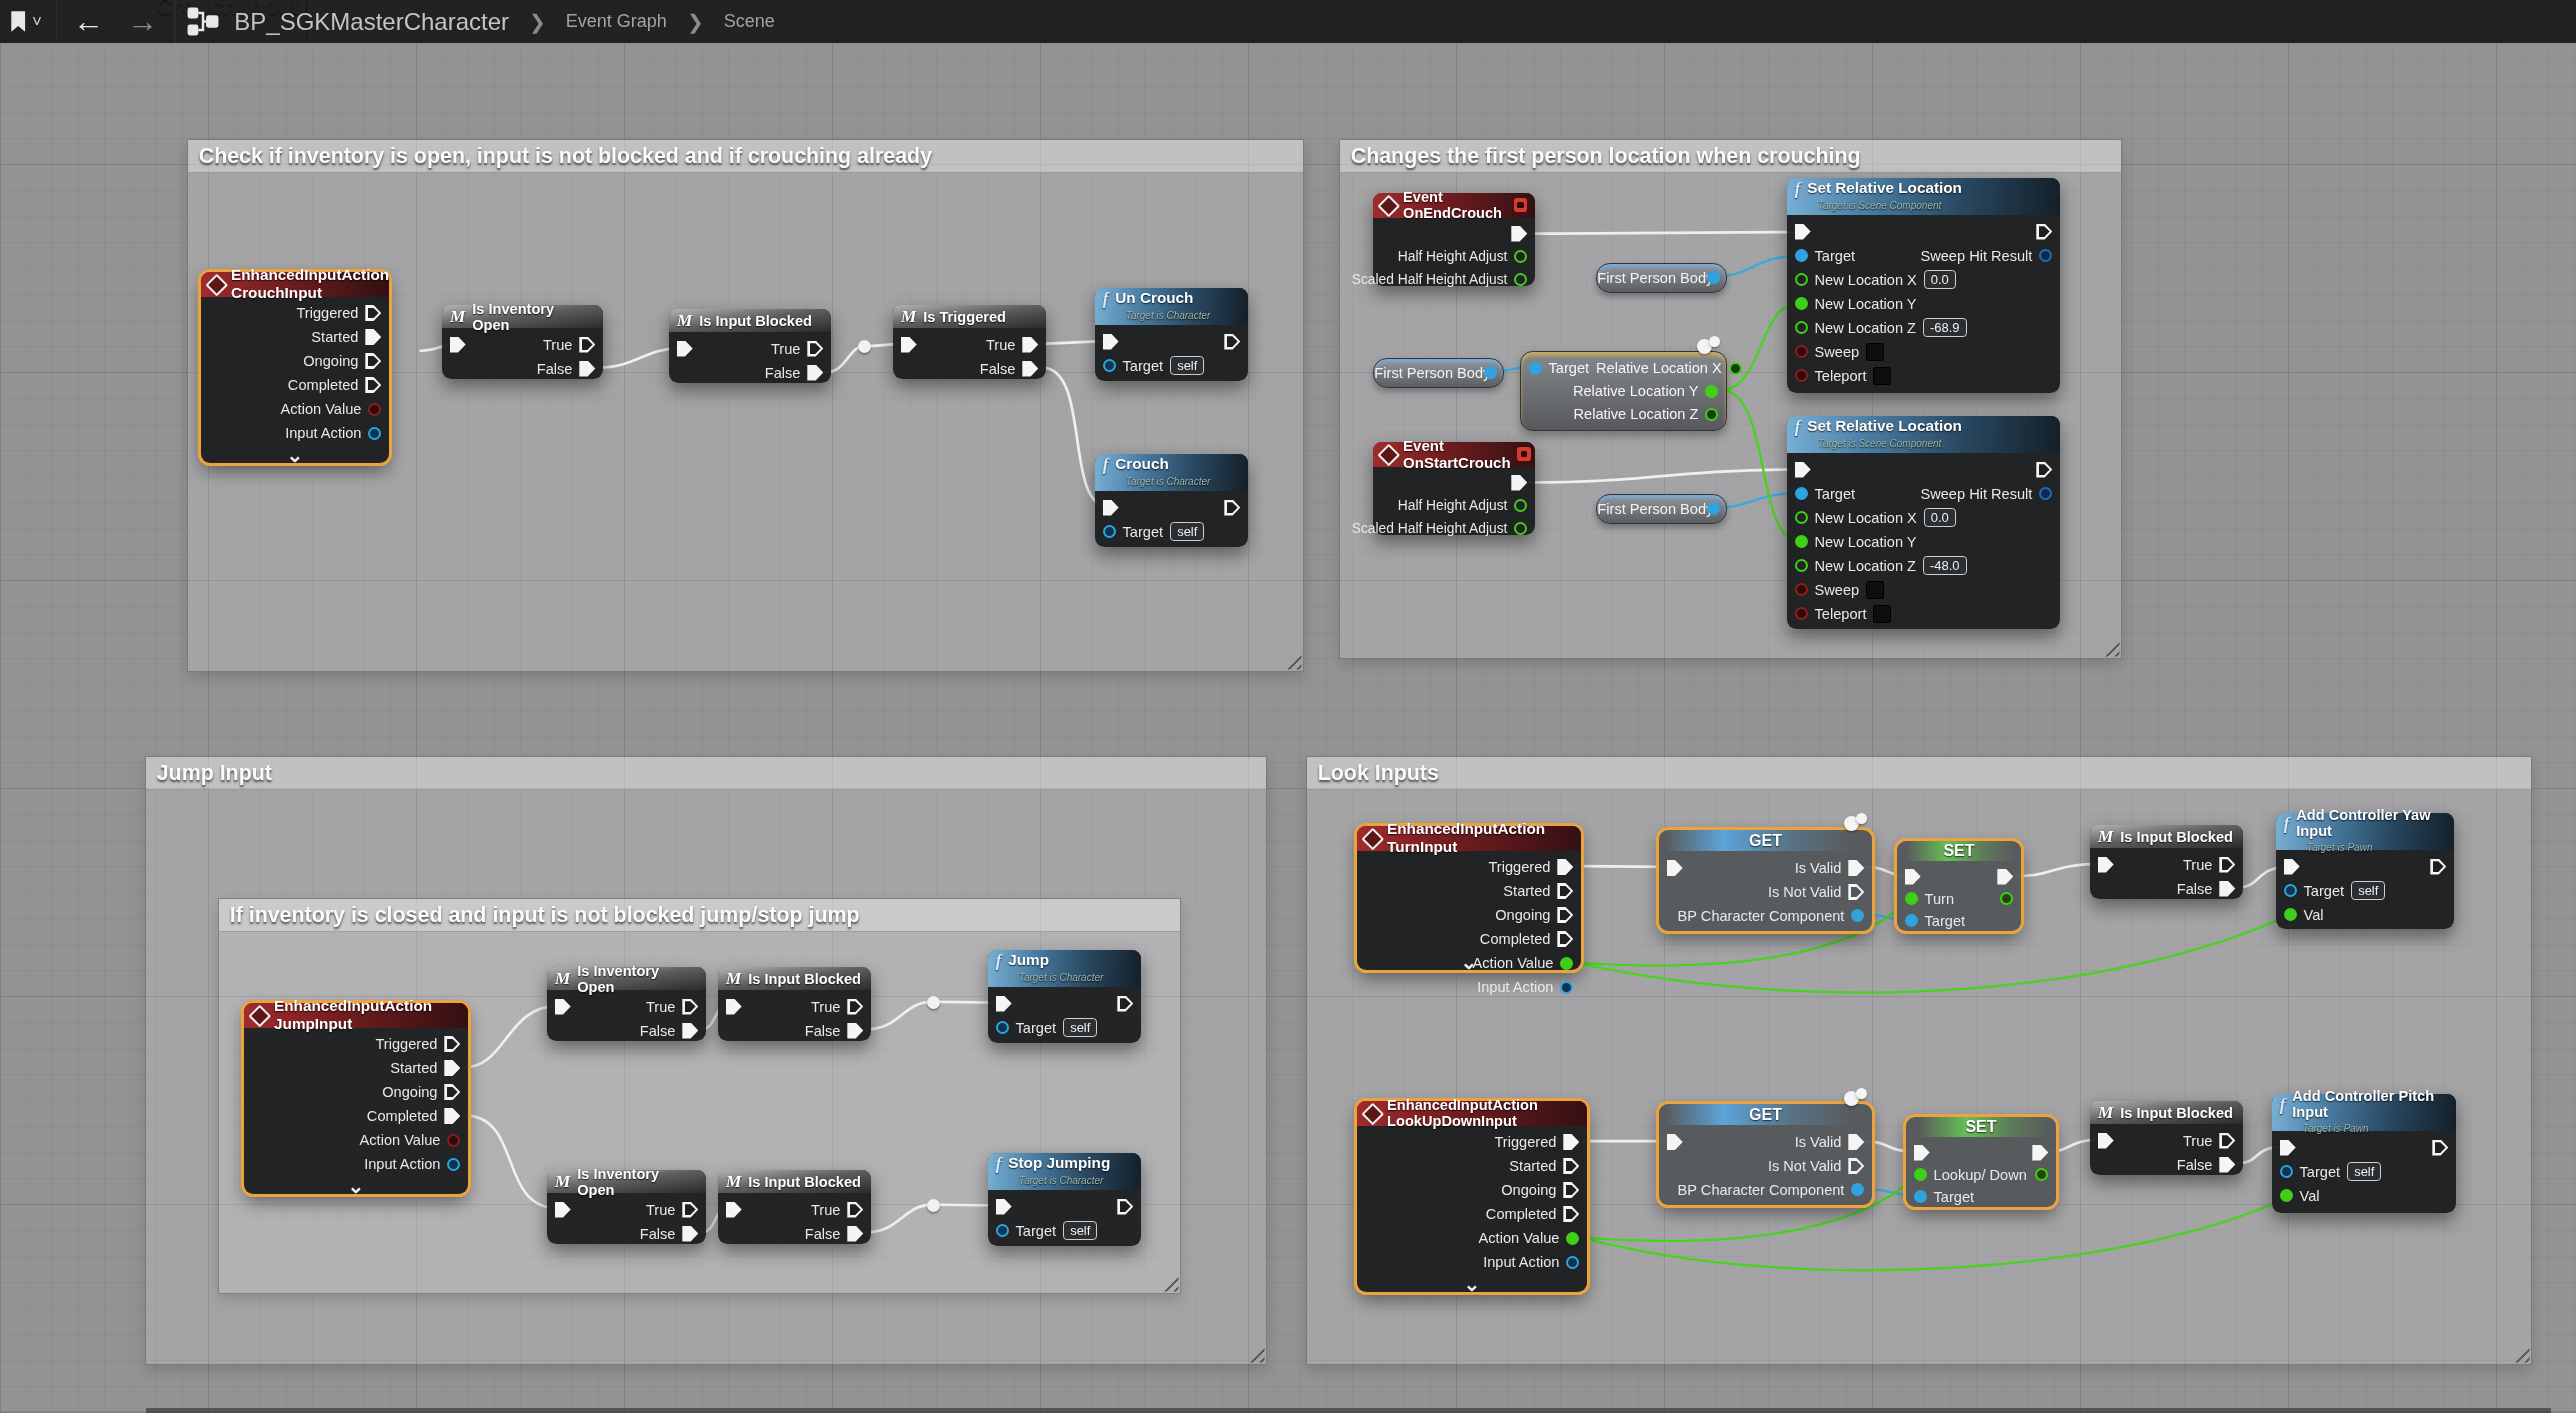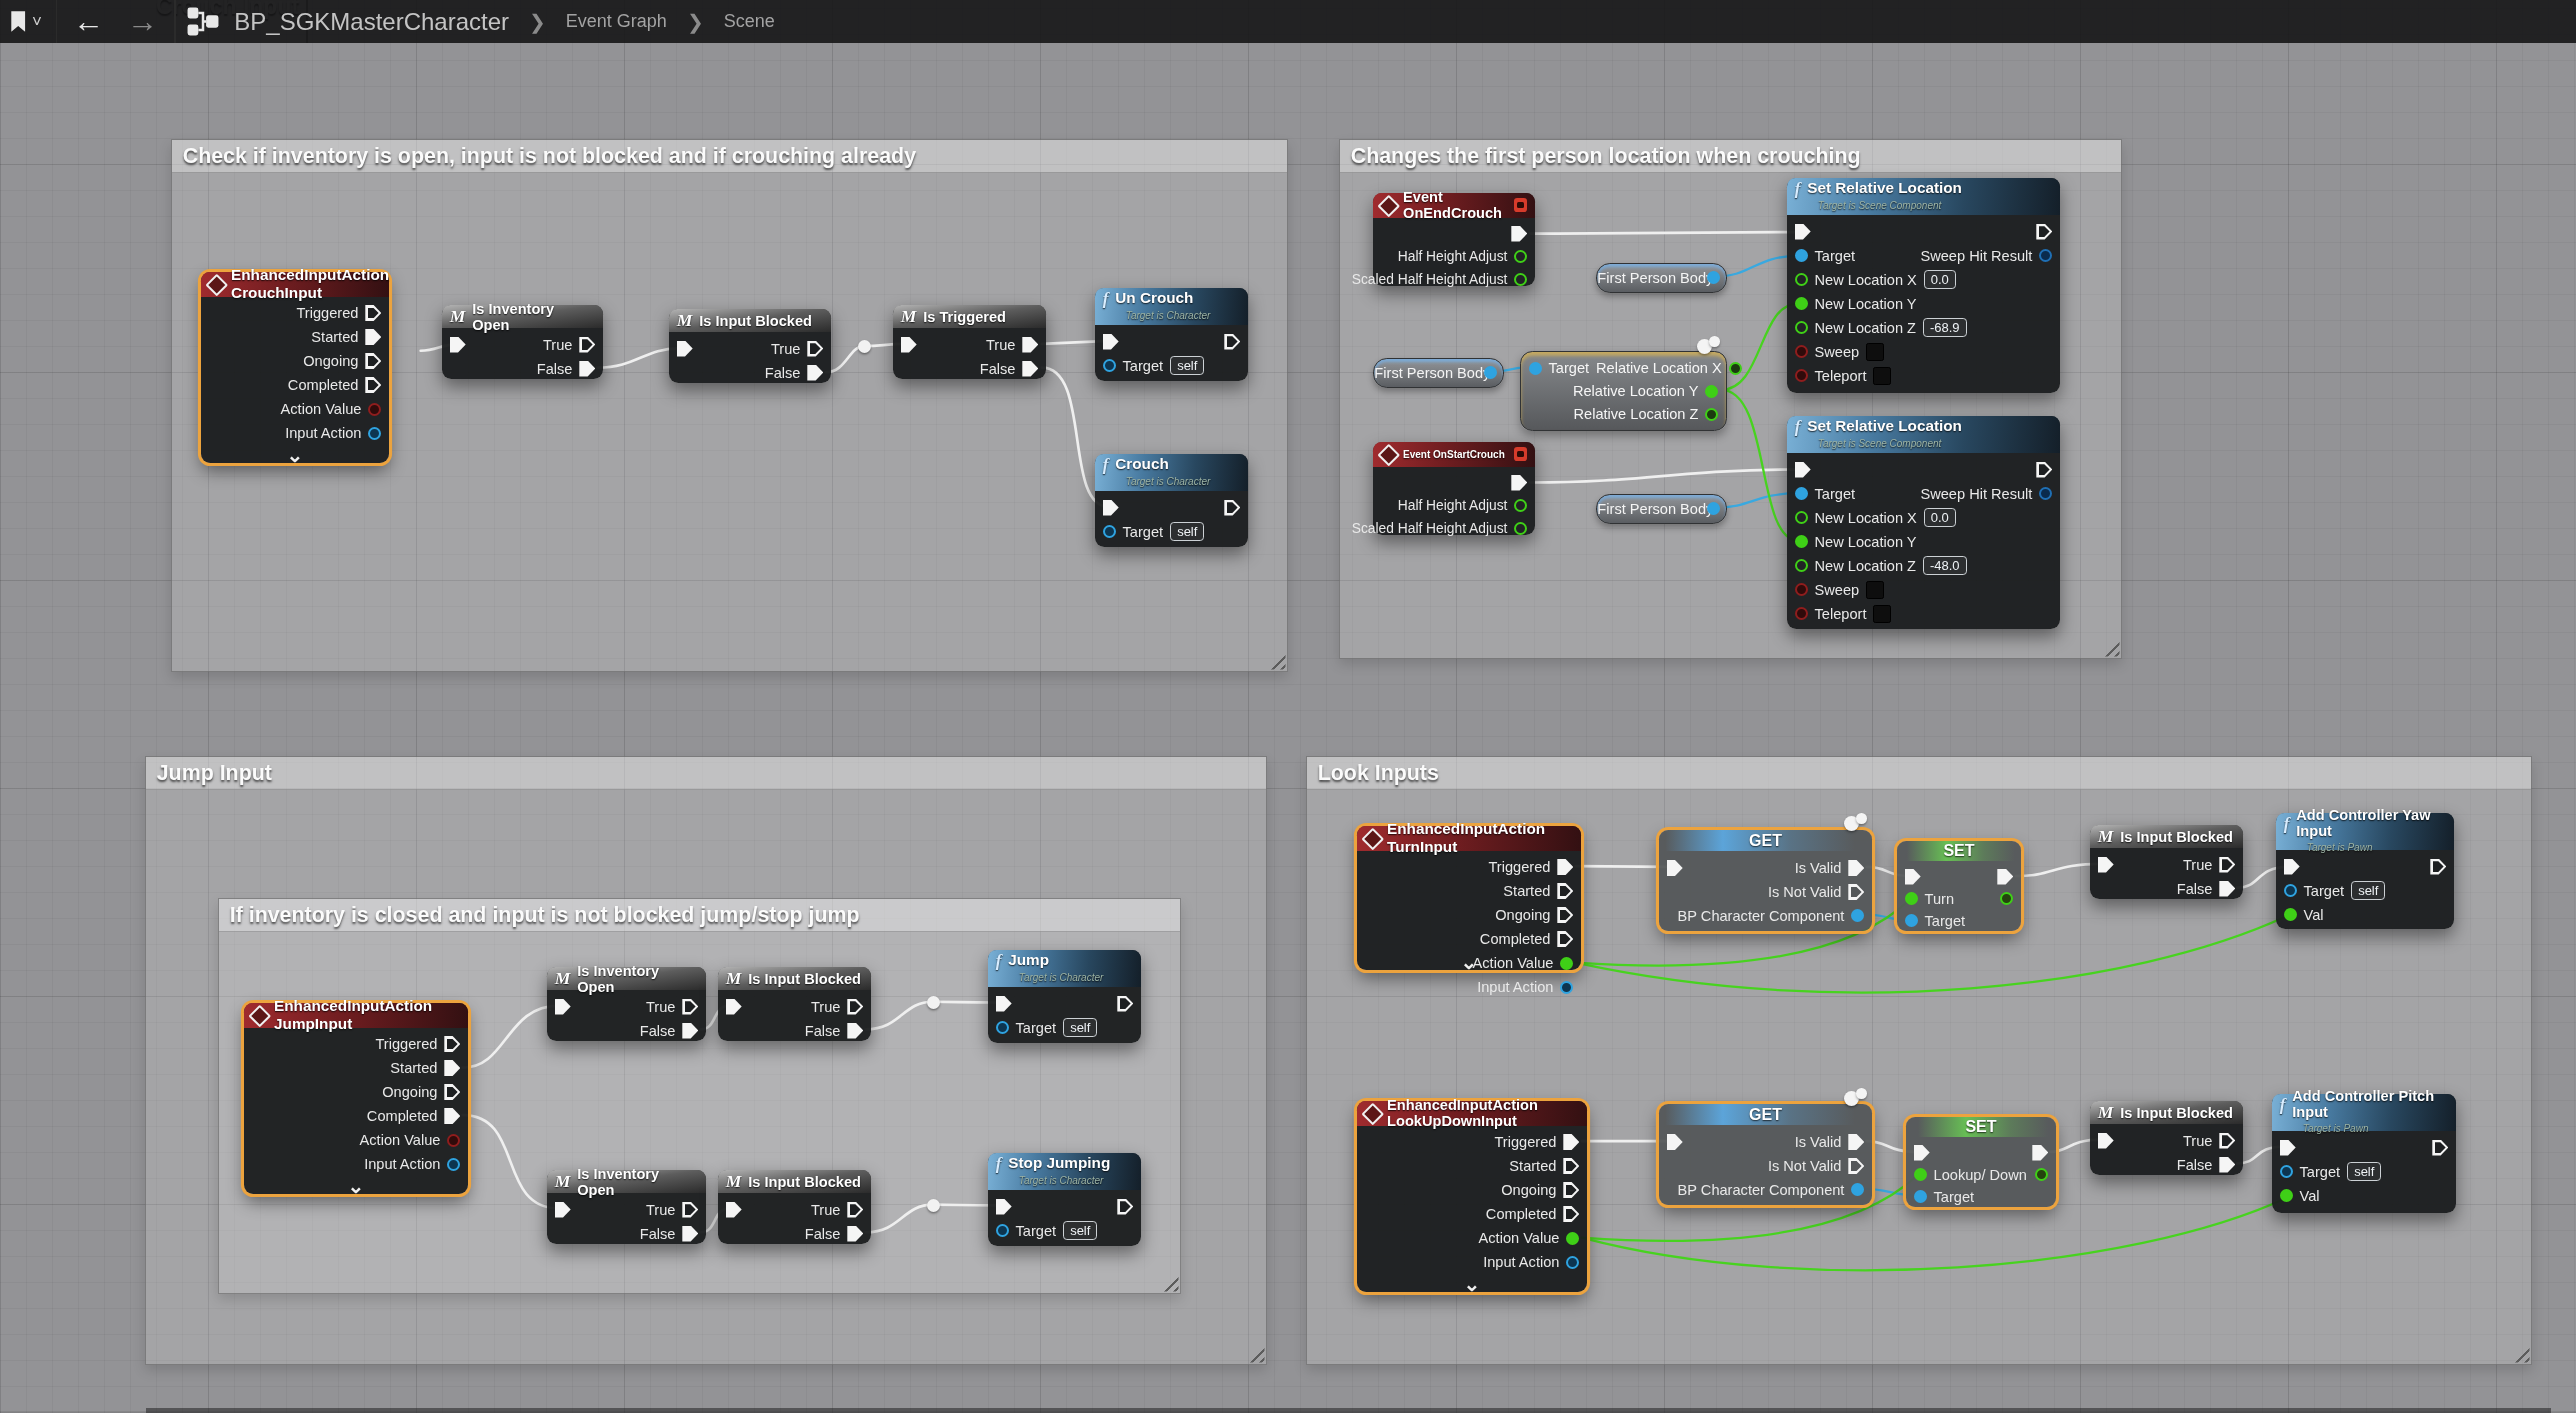--- a/index.html
+++ b/index.html
@@ -122,21 +122,21 @@
     </svg>
     <div class="bc">
       <span class="root">BP_SGKMasterCharacter</span>
       <span class="sep">❯</span>
       <span class="item">Event Graph</span>
       <span class="sep">❯</span>
       <span class="item">Scene</span>
     </div>
   </div>
 
-  <div class="cmt" style="left:171px;top:139px;width:1115px;height:531px">
+  <div class="cmt" style="left:187px;top:139px;width:1115px;height:531px">
     <div class="ch">Check if inventory is open, input is not blocked and if crouching already</div>
     <div class="rsz"></div>
   </div>
   <div class="cmt" style="left:1339px;top:139px;width:781px;height:518px">
     <div class="ch">Changes the first person location when crouching</div>
     <div class="rsz"></div>
   </div>
   <div class="cmt" style="left:145px;top:756px;width:1120px;height:607px">
     <div class="ch">Jump Input</div>
     <div class="rsz"></div>
@@ -437,21 +437,21 @@
           <span class="pc g" style="background:#1c3a10"></span>
         </div>
     </div>
   </div>
   <div class="bubbles" style="left:1697px;top:336px">
       <i></i>
       <i></i>
     </div>
 
   <div class="node" style="left:1373px;top:442px;width:162px;height:93px">
-    <div class="hdr red" style="font-size:10px">
+    <div class="hdr red" style="font-size:15px">
       <span class="dia"></span>
       <span>Event OnStartCrouch</span>
       <span class="bp"></span>
     </div>
     <div class="rows" style="font-size:13.8px">
       <div class="row out" style="height:23px">
           <span class="pe"></span>
         </div>
       <div class="row out" style="height:23px">
           <span class="lbl">Half Height Adjust</span>

